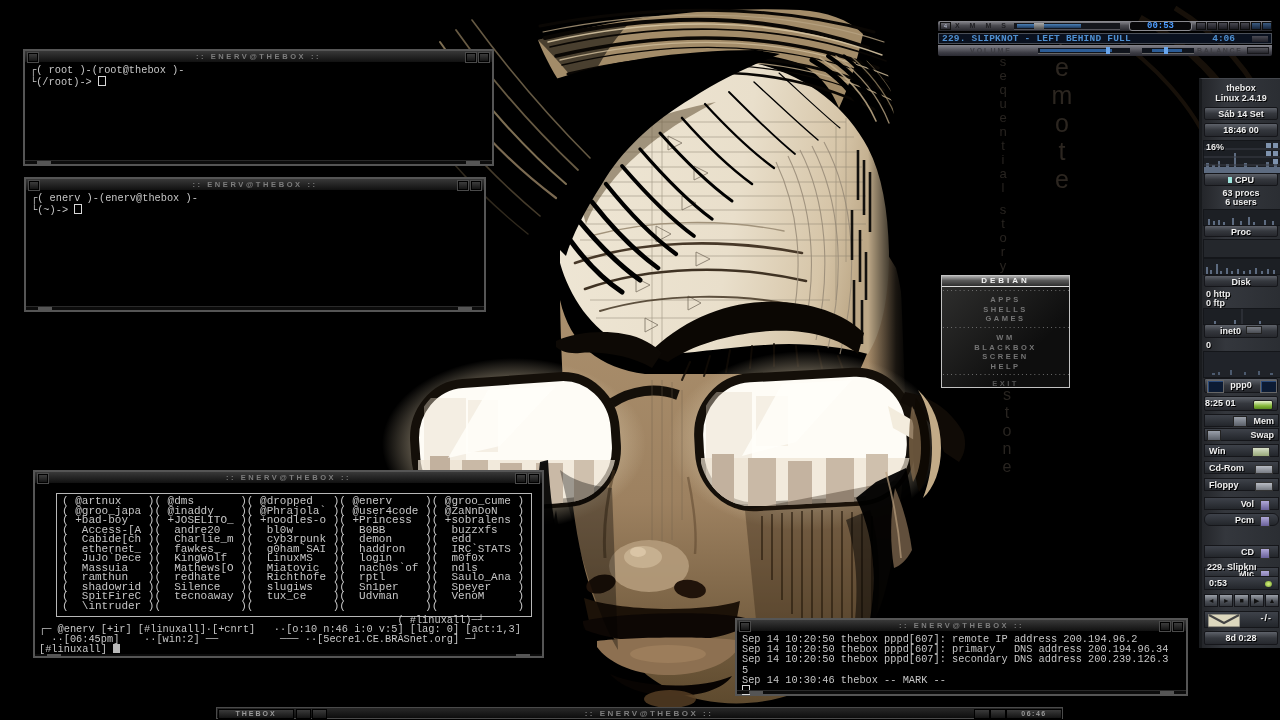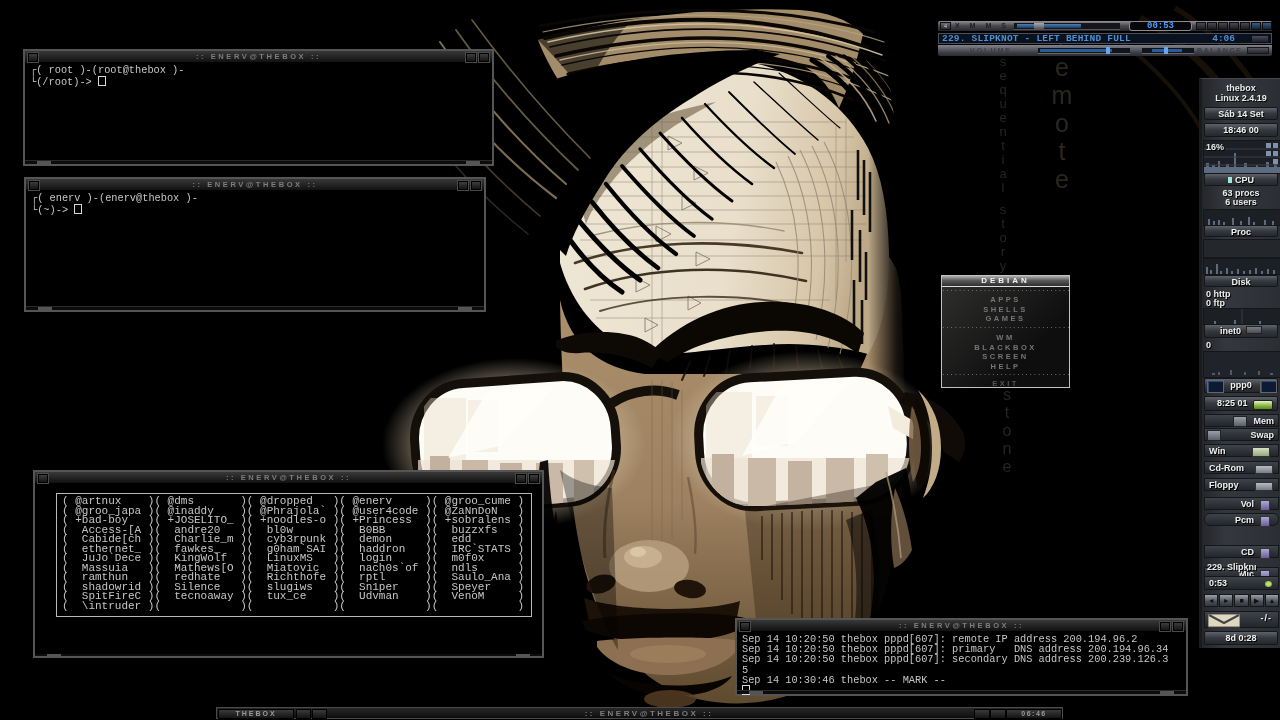--- a/index.html
+++ b/index.html
@@ -464,21 +464,21 @@
             <rect x="26" y="18" width="2" height="5"></rect>
             <rect x="40" y="20" width="2" height="3"></rect>
             <rect x="54" y="19" width="2" height="4"></rect>
             <rect x="66" y="21" width="3" height="2"></rect>
           </g>
         </svg>
  </div>
  <div class="gkb" style="top:299px;left:2px;width:74px;height:15px;">ppp0</div>
  <div style="position:absolute;top:301px;left:5px;width:15px;height:11px;background:#0c1b33;border:1px solid #666;box-shadow:inset 1px 1px 0 #2a4a7a;"></div>
  <div style="position:absolute;top:301px;left:58px;width:15px;height:11px;background:#0c1b33;border:1px solid #666;box-shadow:inset 1px 1px 0 #2a4a7a;"></div>
- <div class="gkb" style="top:317px;left:2px;width:74px;height:15px;text-align:left;padding-left:12px;box-sizing:border-box;">8:25 01<span style="position:absolute;right:4px;top:3px;width:18px;height:8px;background:linear-gradient(#e8f2d0,#86b83a 60%,#5a8a20);border:1px solid #222;border-radius:2px;"></span></div>
+ <div class="gkb" style="top:317px;left:2px;width:74px;height:15px;text-align:left;padding-left:0;box-sizing:border-box;">8:25 01<span style="position:absolute;right:4px;top:3px;width:18px;height:8px;background:linear-gradient(#e8f2d0,#86b83a 60%,#5a8a20);border:1px solid #222;border-radius:2px;"></span></div>
  <div class="gkk" style="top:335px;">
         <span class="kn" style="left:28px;"></span>
         <span style="position:absolute;right:4px;">Mem</span>
       </div>
  <div class="gkk" style="top:349px;">
         <span class="kn" style="left:2px;"></span>
         <span style="position:absolute;right:4px;">Swap</span>
       </div>
  <div class="gkk" style="top:365px;">
         <span style="position:absolute;left:4px;">Win</span>
@@ -584,20 +584,24 @@
 ( +bad-boy   )( +JOSELITO_ )( +noodles-o )( +Princess  )( +sobralens )
 (  Access-[A )(  andre20   )(  bl0w      )(  B0BB      )(  buzzxfs   )
 (  Cabide[ch )(  Charlie_m )(  cyb3rpunk )(  demon     )(  edd       )
 (  ethernet_ )(  fawkes_   )(  g0ham`SAI )(  haddron   )(  IRC`STATS )
 (  JuJo`Dece )(  KingWolf  )(  LinuxMS   )(  login     )(  m0f0x     )
 (  Massuia   )(  Mathews[O )(  Miatovic  )(  nach0s`of )(  ndls      )
 (  ramthun   )(  redhate   )(  Richthofe )(  rptl      )(  Saulo_Ana )
 (  shadowrid )(  Silence   )(  slugiws   )(  Sn1per    )(  Speyer    )
 (  SpitFireC )(  tecnoaway )(  tux_ce    )(  Udvman    )(  VenoM     )
 (  \intruder )(            )(            )(            )(            )</pre>
+ <pre class="t" style="left:4px;top:144px;line-height:9.4px;">                                                          ( #linuxall)─┘
+┌─ @enerv [+ir] [#linuxall]·[+cnrt]   ··[o:10 n:46 i:0 v:5] [lag: 0] [act:1,3]
+  ··[06:45pm]    ··[win:2] ──          ─── ··[5ecre1.CE.BRASnet.org] ─┘
+[#linuxall] <span class="curf"></span></pre>
  <div class="bot" style="height:2px;border-top:none;">
         <div class="grip" style="left:12px;height:2px;"></div>
         <div class="grip" style="right:12px;height:2px;"></div>
       </div>
 </div>
 <div class="win" style="left:735px;top:618px;width:453px;height:78px;box-sizing:border-box;">
  <div class="tb">:: ENERV@THEBOX ::<div class="tbtnl"></div><div class="tbtnr1"></div><div class="tbtnr2"></div></div>
  <pre class="t" style="left:5px;top:14px;line-height:10.2px;">Sep 14 10:20:50 thebox pppd[607]: remote IP address 200.194.96.2
 Sep 14 10:20:50 thebox pppd[607]: primary   DNS address 200.194.96.34
 Sep 14 10:20:50 thebox pppd[607]: secondary DNS address 200.239.126.3

